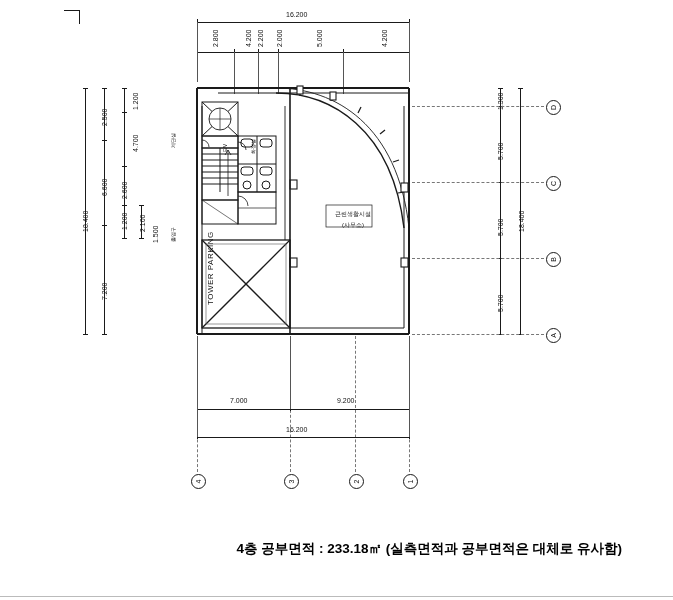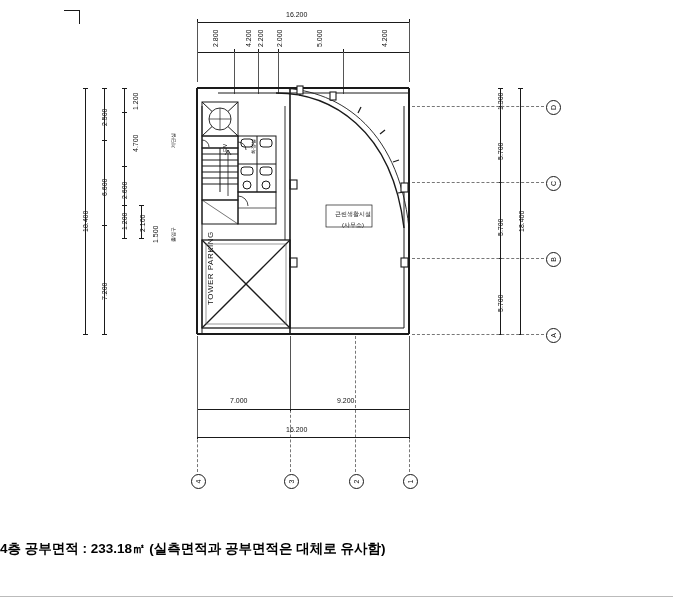--- a/index.html
+++ b/index.html
@@ -99,21 +99,21 @@
     transform: rotate(-90deg);
     transform-origin: 0 0;
   }
 
   
   #caption {
     position: absolute;
     left: 0;
     top: 540px;
     width: 622px;
-    text-align: left;
+    text-align: right;
     font-size: 13.5px;
     font-weight: bold;
     color: #000;
     font-family: "Liberation Sans", sans-serif;
   }
   #bottomrule {
     position: absolute;
     left: 0;
     top: 596px;
     width: 673px;

